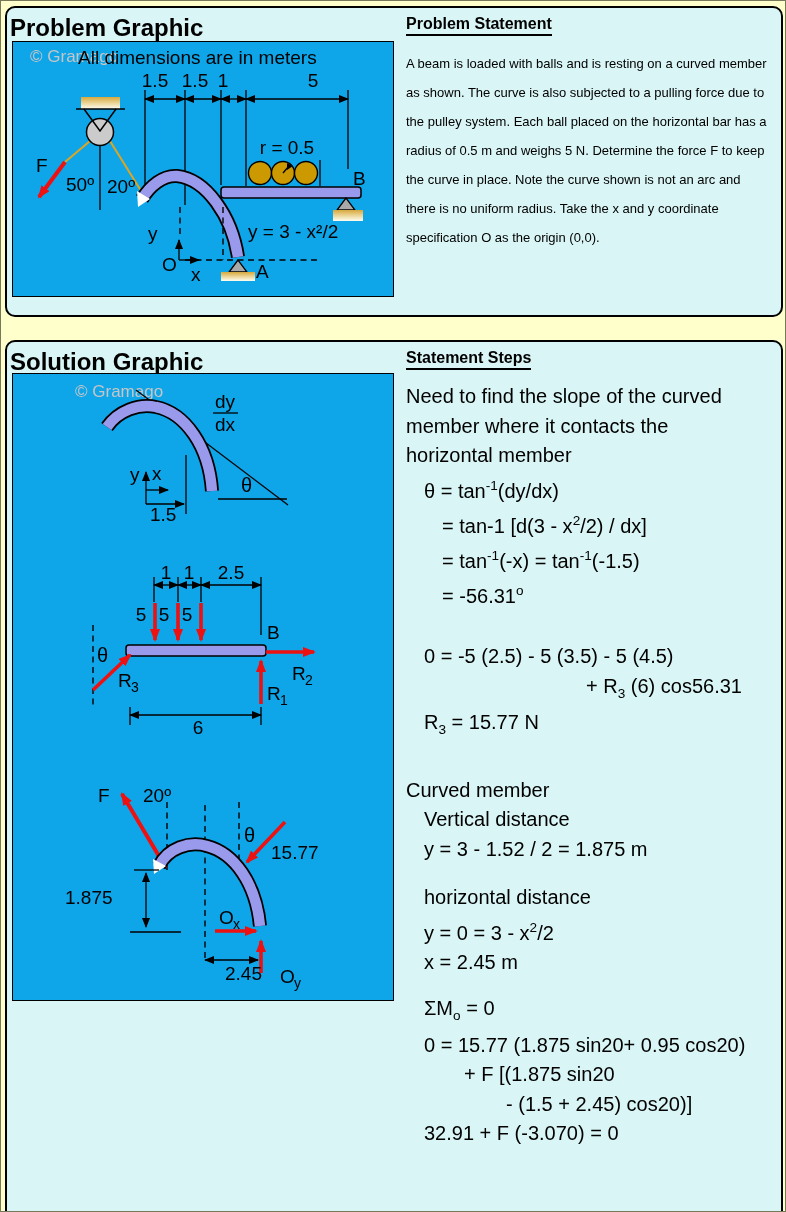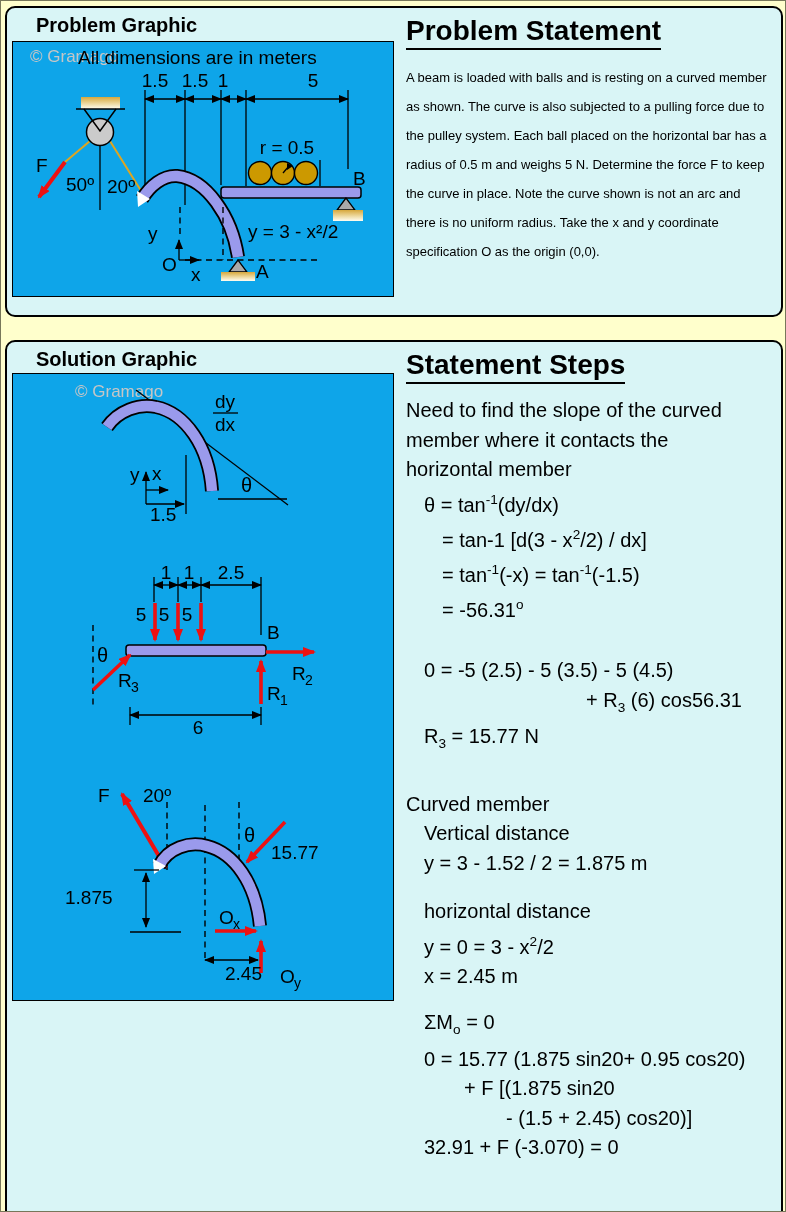--- a/index.html
+++ b/index.html
@@ -8,26 +8,26 @@
     background:#FFFFCC;border:1px solid #77775a;
     font-family:"Liberation Sans","DejaVu Sans",sans-serif;color:#000;
     overflow:hidden;
   }
   .panel{
     position:absolute;left:4px;width:778px;box-sizing:border-box;
     background:#D9F5F6;border:2px solid #000;border-radius:10px;
   }
   #panel-problem{top:5px;height:311px;}
   #panel-solution{top:339px;height:1126px;}
-  .side-title{position:absolute;left:29px;top:6px;font-size:20px;font-weight:bold;}
+  .side-title{position:absolute;left:3px;top:6px;font-size:24px;font-weight:bold;}
   .graphic-box{position:absolute;background:#0ea5e9;border:1.5px solid #000;box-sizing:border-box;}
   #problem-box{left:5px;top:33px;width:382px;height:256px;}
   #solution-box{left:5px;top:31px;width:382px;height:628px;}
   .right-col{position:absolute;left:399px;top:7px;width:374px;}
-  .underline-title{display:inline-block;font-size:28px;font-weight:bold;border-bottom:2px solid #000;padding-bottom:1px;}
+  .underline-title{display:inline-block;font-size:16px;font-weight:bold;border-bottom:2px solid #000;padding-bottom:1px;}
   .statement{margin-top:13px;font-size:13px;line-height:29px;width:362px;}
   .steps{margin-top:12px;}
   .step-line{font-size:20px;line-height:29.5px;}
   .step-block + .step-block{margin-top:31px;}
   .step-block:nth-child(4){margin-top:19px;}
   .step-block:nth-child(5){margin-top:17px;}
   .i0{padding-left:0;} .i1{padding-left:18px;} .i2{padding-left:36px;}
   .i3{padding-left:58px;} .i4{padding-left:100px;} .i5{padding-left:180px;}
   sup,sub{font-size:0.68em;}
   svg{display:block;}

